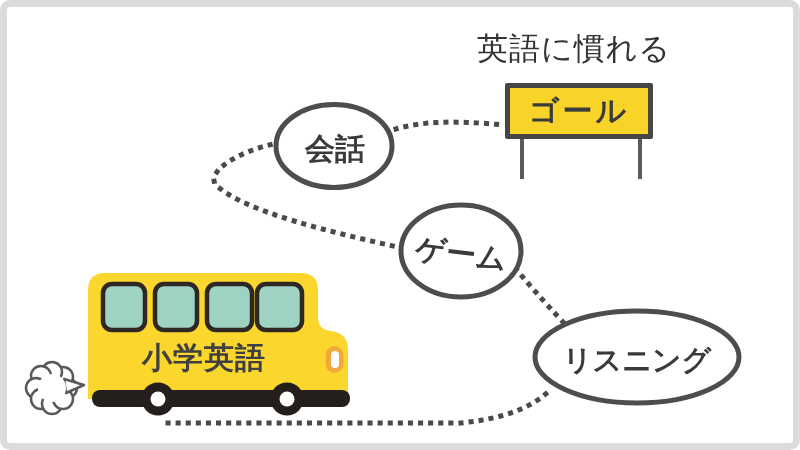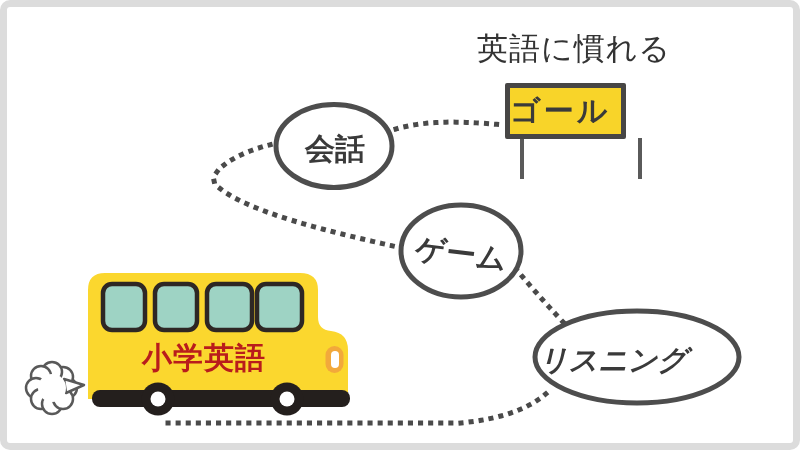--- a/index.html
+++ b/index.html
@@ -14,39 +14,39 @@
     overflow:hidden;
   }
   svg.scene{position:absolute;left:-7px;top:-7px;width:800px;height:450px;}
   .abs{position:absolute;}
   .title{
     left:417px;top:23px;width:300px;height:38px;
     font-size:31px;line-height:38px;text-align:center;
     color:#333333;font-weight:500;letter-spacing:1px;
   }
   .goal-sign{
-    left:498px;top:76px;width:121px;height:56px;
+    left:498px;top:76px;width:148px;height:56px;
     background:#f8d429;border:5px solid #474645;border-radius:2px;
-    display:flex;align-items:center;
+    display:flex;align-items:center;justify-content:center;
     font-size:30px;font-weight:700;color:#3a3a3a;letter-spacing:3px;
   }
   .sign-leg{
     top:131px;width:4px;height:41px;background:#5a5a5a;
   }
   .leg-left{left:513px;}
   .leg-right{left:631px;}
   .stop-label{
     color:#3a3a3a;font-weight:600;text-align:center;
   }
   .stop-kaiwa{left:268px;top:122px;width:120px;font-size:30px;}
   .stop-game{left:394px;top:227px;width:120px;font-size:30px;transform:rotate(7deg);}
-  .stop-listening{left:506px;top:334px;width:200px;font-size:29px;font-style:italic;}
+  .stop-listening{left:530px;top:334px;width:200px;font-size:29px;}
   .bus-label{
     left:121px;top:331px;width:152px;
-    font-size:30px;font-weight:700;color:#b91c1c;
+    font-size:30px;font-weight:700;color:#404040;
     text-align:center;letter-spacing:1px;
   }
   .watermark{
     right:8px;bottom:4px;
     font-size:27px;color:#c6c6c6;letter-spacing:1px;
   }
 </style>
 </head>
 <body>
 

